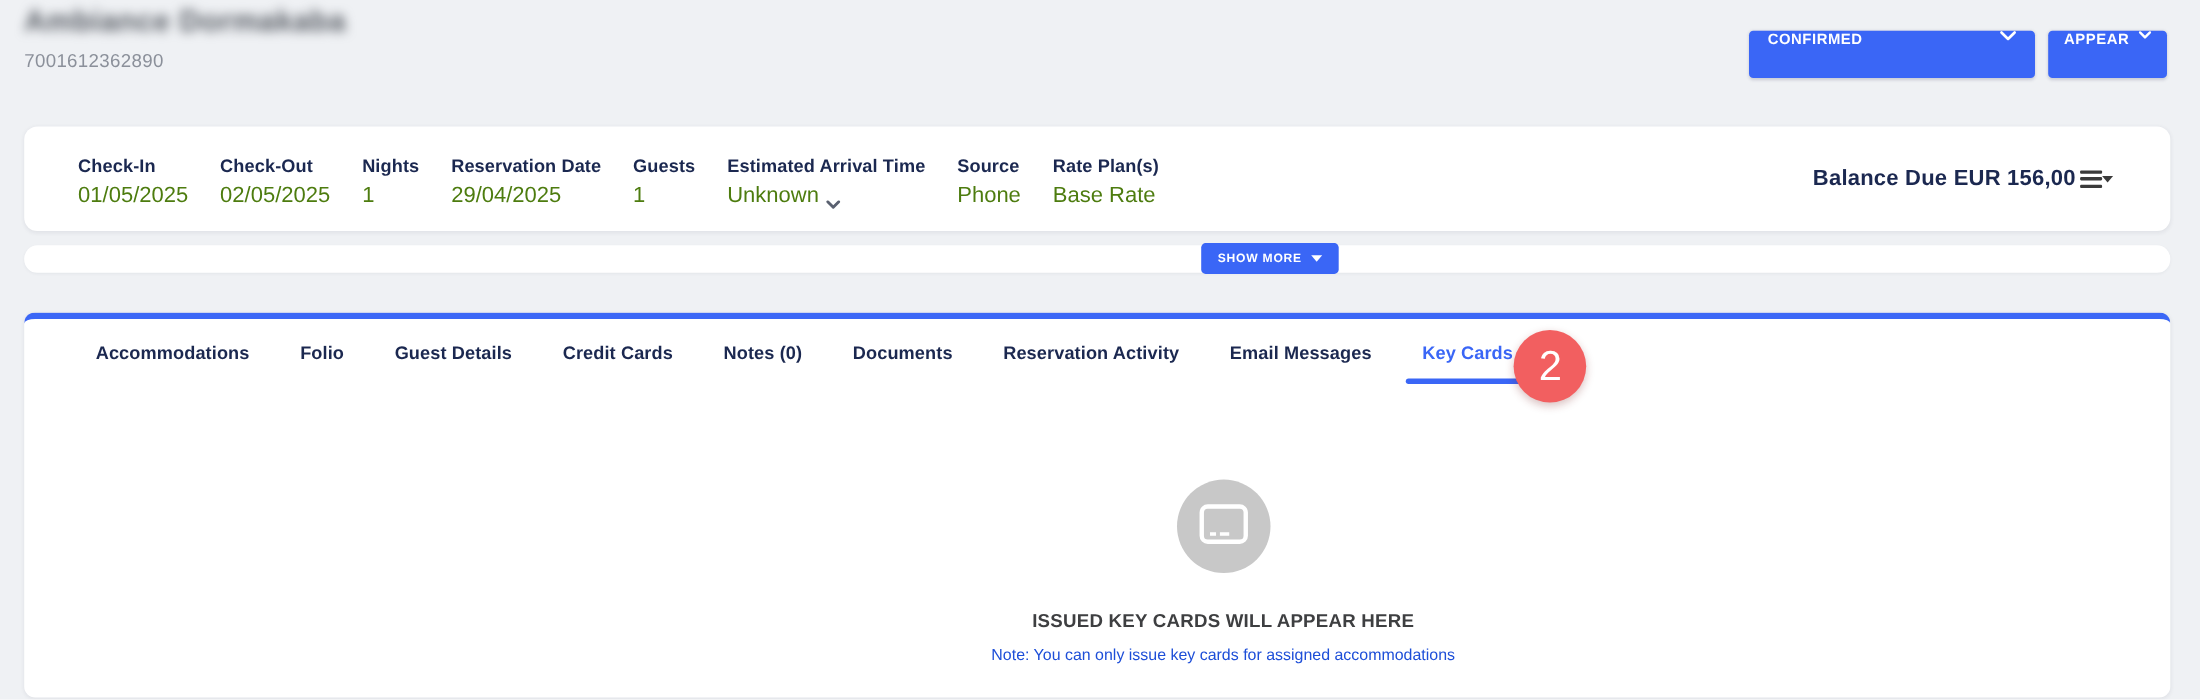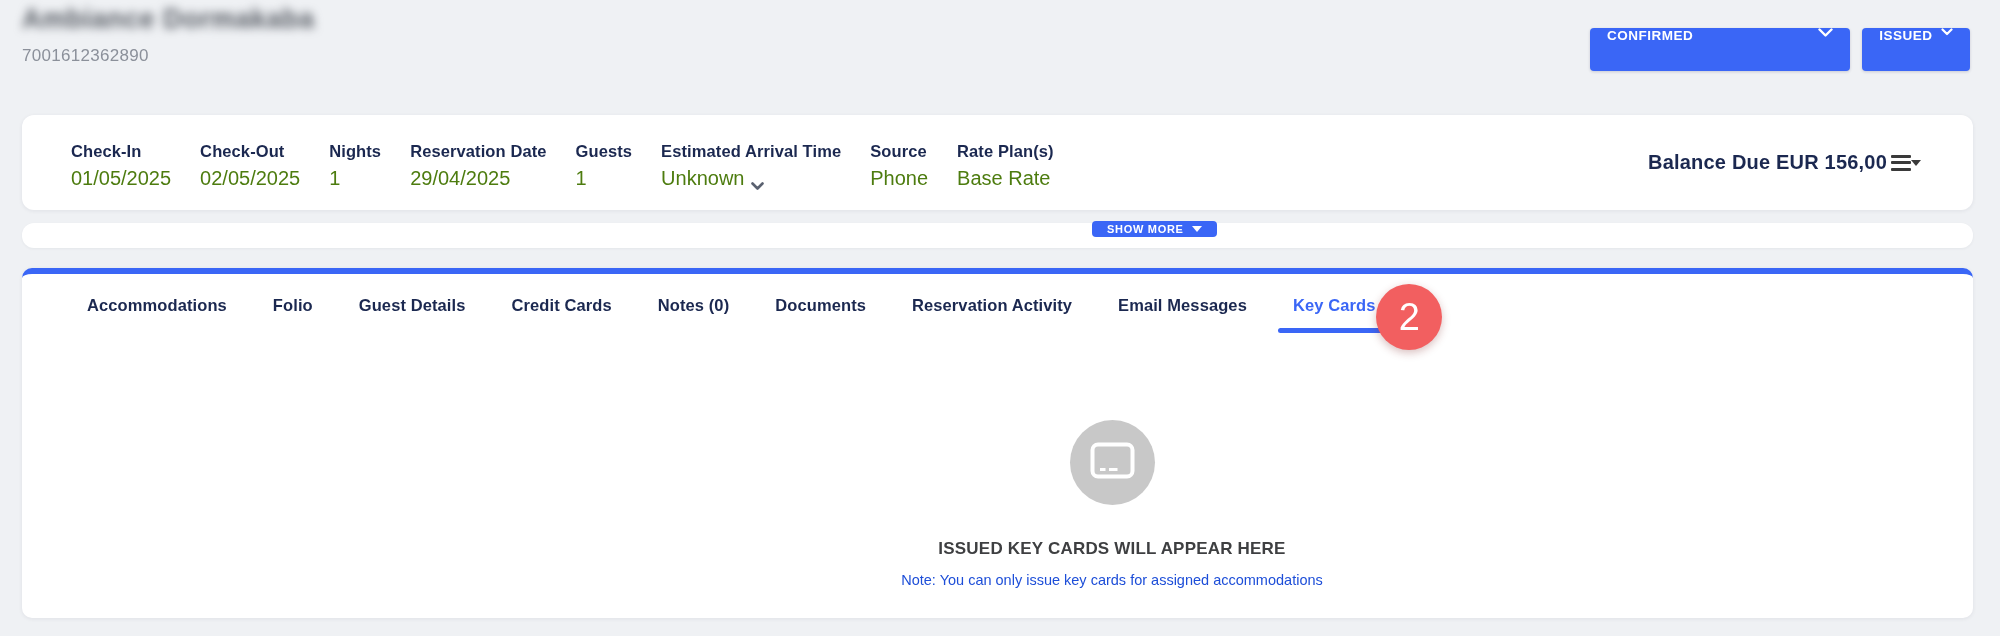--- a/index.html
+++ b/index.html
@@ -61,34 +61,34 @@
     border-top:6px solid #3a3a3a;
   }
 
   
   .showmore-strip{
     position:absolute;left:22px;top:223px;width:1951px;height:25px;
     background:#fff;border-radius:12px;
     box-shadow:0 1px 3px rgba(25,33,56,.05);
   }
   .showmore-btn{
-    position:absolute;left:1070px;top:-2px;height:16px;
+    position:absolute;left:1070px;top:-2px;height:28px;
     background:var(--accent-blue,#3a66f6);border:none;border-radius:4px;
     color:#fff;font-family:inherit;font-size:11px;font-weight:700;letter-spacing:.7px;
     display:inline-flex;align-items:center;gap:8px;padding:0 15px;cursor:pointer;
   }
   .tri-down{
     width:0;height:0;
     border-left:5px solid transparent;border-right:5px solid transparent;
     border-top:6px solid #fff;
   }
 
   
   .main-card{
-    position:absolute;left:22px;top:268px;width:1951px;height:350px;
+    position:absolute;left:22px;top:284px;width:1951px;height:350px;
     background:#fff;border-radius:10px;
     border-top:6px solid var(--accent-blue,#3a66f6);
     box-shadow:0 1px 4px rgba(25,33,56,.07);
   }
   .tab-bar{display:flex;gap:16px;padding:22px 0 0 50px}
   .tab{
     position:relative;
     padding:0 15px 18px;
     font-size:16.5px;font-weight:700;color:#1b2850;letter-spacing:.1px;
     cursor:pointer;white-space:nowrap;
@@ -142,21 +142,21 @@
   <button class="btn-blue btn-status">
     <span>CONFIRMED</span>
     <span class="chev-white">
       <svg width="15" height="9" viewBox="0 0 15 9">
           <path d="M1.5 1.5l6 6 6-6" fill="none" stroke="#fff" stroke-width="2.4" stroke-linecap="round" stroke-linejoin="round"></path>
         </svg>
     </span>
   </button>
 
   <button class="btn-blue btn-actions">
-    <span>ISSUED</span>
+    <span>APPEAR</span>
     <span class="chev-white">
       <svg width="12" height="8" viewBox="0 0 12 8">
           <path d="M1.5 1.5l4.5 4.5 4.5-4.5" fill="none" stroke="#fff" stroke-width="2.2" stroke-linecap="round" stroke-linejoin="round"></path>
         </svg>
     </span>
   </button>
 
   <div class="summary-card">
     <div class="summary-fields">
         <div class="field">

